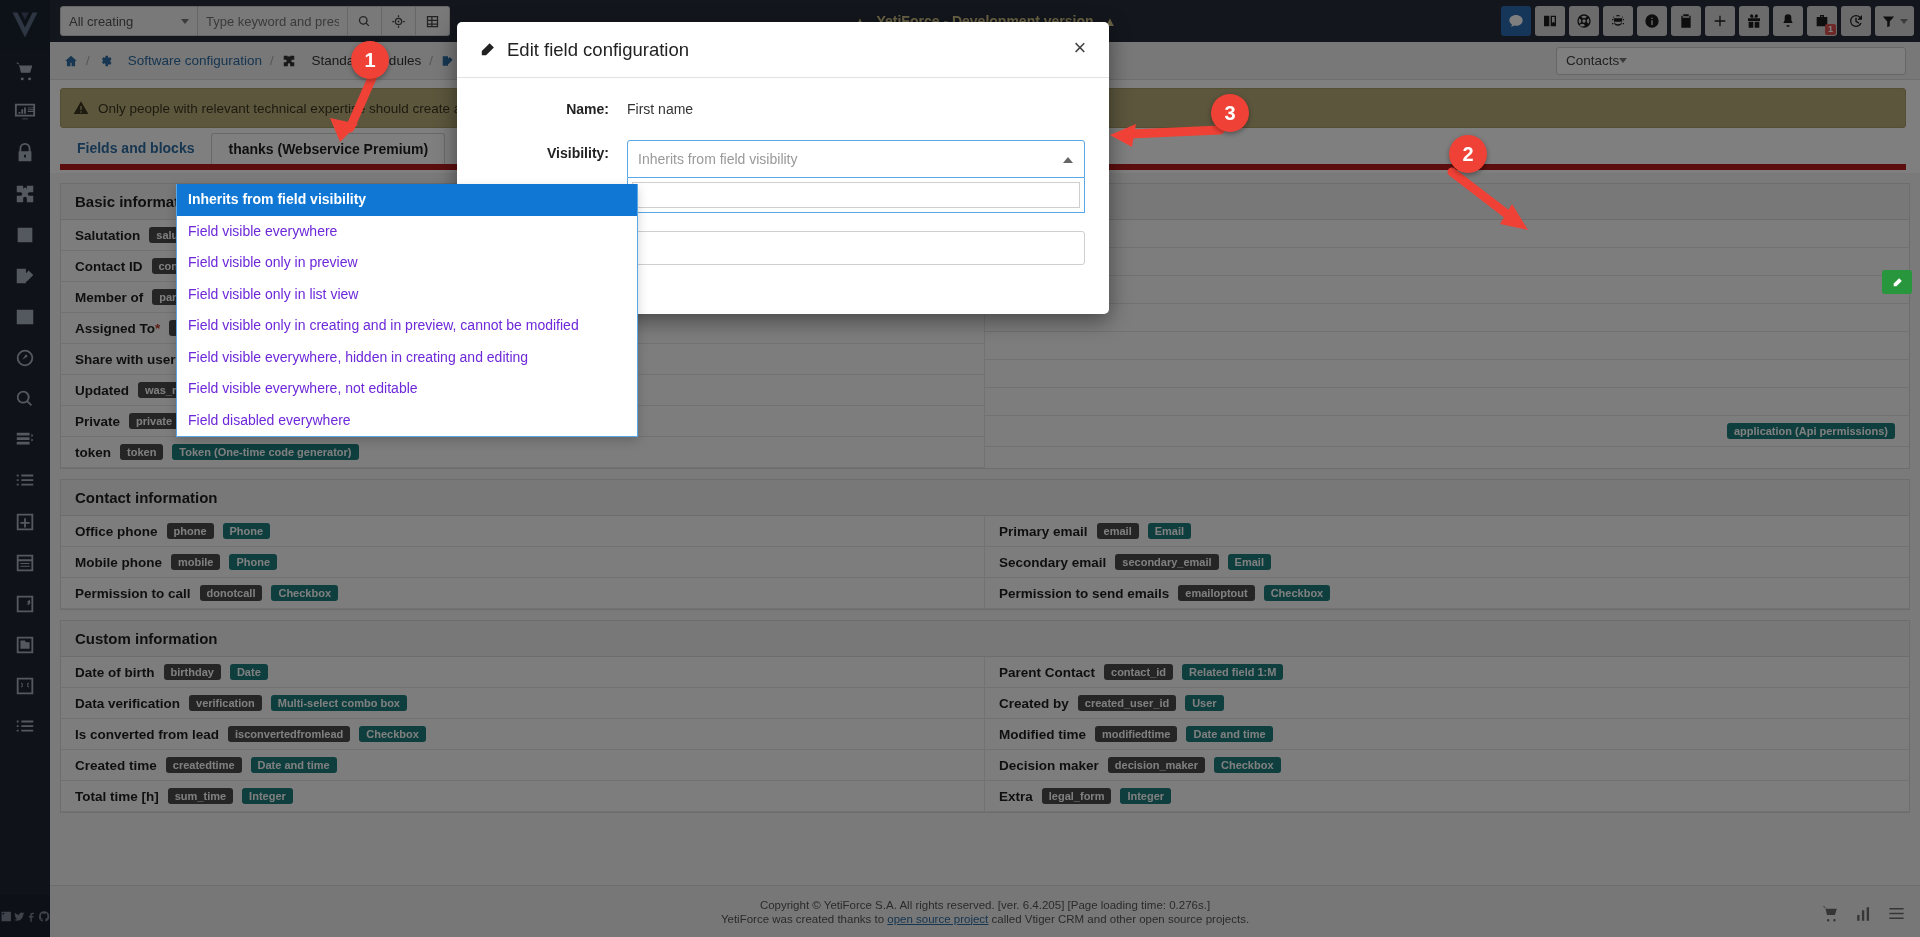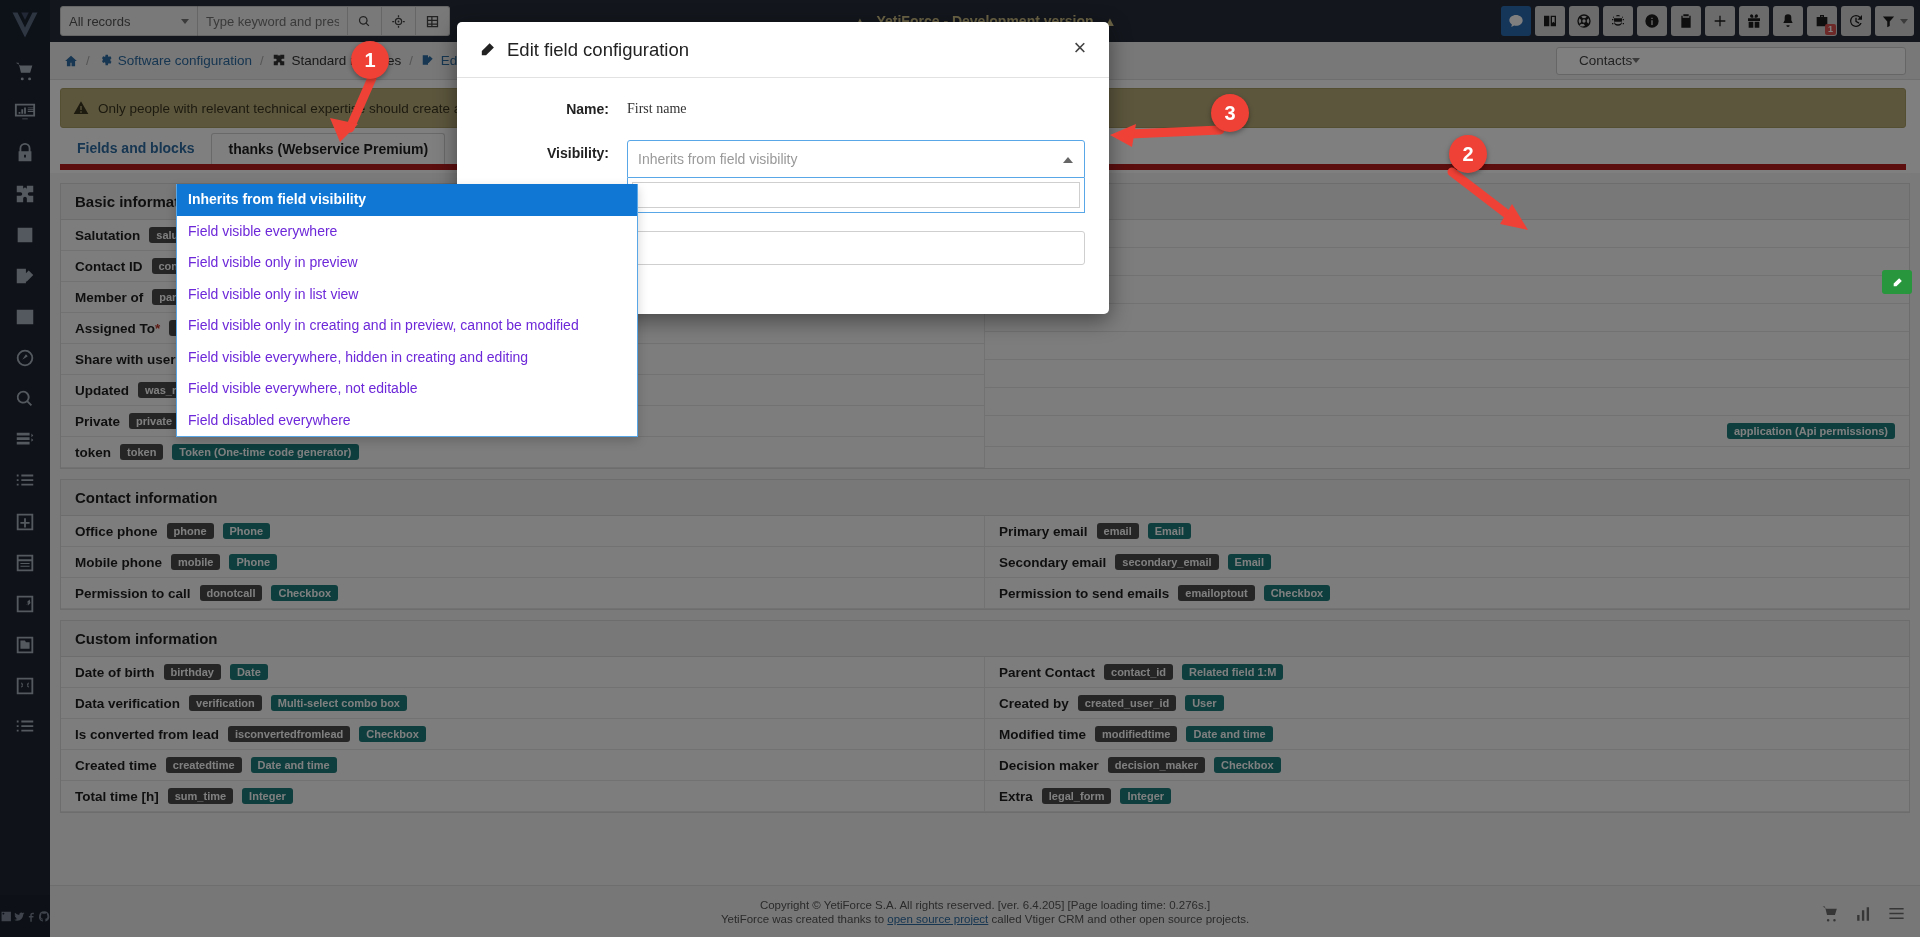--- a/index.html
+++ b/index.html
@@ -89,30 +89,30 @@
     display: flex; align-items: center; gap: 4px; cursor: pointer;
   }
   .tr-user svg { width: 15px; height: 15px; fill: #1c1c1c; }
 
   
   .crumbbar {
     position: absolute; left: 50px; top: 42px; right: 0; height: 38px;
     background: #f0f0f0; border-bottom: 1px solid #dcdcdc;
     display: flex; align-items: center; padding: 0 14px; z-index: 4;
   }
-  .crumb { display: flex; align-items: flex-start; font-size: 13.5px; color: #2d6ca2; gap: 6px; cursor:pointer;}
+  .crumb { display: flex; align-items: center; font-size: 13.5px; color: #2d6ca2; gap: 16px; cursor:pointer;}
   .crumb svg { width: 14px; height: 14px; fill: #2d6ca2; }
   .crumb-sep { color: #aaa; margin: 0 8px; font-size: 13px; }
   .crumb.dark { color: #333; }
   .crumb.dark svg { fill: #333; }
   .crumb-right {
     position: absolute; right: 14px; width: 350px; height: 28px;
     background: #fff; border: 1px solid #ccc; border-radius: 3px;
     display: flex; align-items: center; 
-    padding: 0 22px; font-size: 13.5px; color: #444;
+    padding: 0 9px; font-size: 13.5px; color: #444;
   }
 
   
   .warnbar {
     position: absolute; left: 60px; top: 88px; right: 14px; height: 40px;
     background: #b9ad7a; border: 1px solid #a99c66; border-radius: 3px;
     display: flex; align-items: center; padding: 0 12px; gap: 9px;
     font-size: 13.5px; color: #3b3520; z-index: 3;
   }
   .warnbar svg { width: 16px; height: 16px; fill: #3b3520; flex: none; }
@@ -193,21 +193,21 @@
     position: absolute; right: 17px; top: 14px; width: 24px; height: 24px;
     display: flex; align-items: center; justify-content: center; cursor: pointer;
     color: #444; font-size: 22px; line-height: 1;
   }
   .modal-body { padding: 18px 22px 10px 22px; }
   .mrow { display: flex; align-items: flex-start; margin-bottom: 18px; }
   .mlabel {
     width: 148px; text-align: right; padding-right: 18px; font-size: 14px;
     font-weight: bold; color: #222; line-height: 26px;
   }
-  .mvalue { font-size: 14px; color: #333; line-height: 26px; font-family: Liberation Serif, serif; }
+  .mvalue { font-size: 14px; color: #333; line-height: 26px; }
 
   
   .sel2 {
     position: relative; width: 458px; height: 38px; border: 1px solid #5aa7e8;
     border-radius: 3px 3px 0 0; background: #fff; display: flex; align-items: center;
     padding: 0 30px 0 10px; font-size: 14px; color: #999; cursor: pointer;
   }
   .sel2 .arrow-up {
     position: absolute; right: 11px; top: 16px;
     width: 0; height: 0; border-left: 5px solid transparent;
@@ -357,21 +357,21 @@
           </svg>
       <svg viewBox="0 0 24 24">
             <path d="M12 2a10 10 0 0 0-3.2 19.5c.5.1.7-.2.7-.5v-1.8c-2.8.6-3.4-1.3-3.4-1.3-.5-1.2-1.1-1.5-1.1-1.5-.9-.6.1-.6.1-.6 1 .1 1.5 1 1.5 1 .9 1.5 2.3 1.1 2.9.8.1-.6.3-1.1.6-1.3-2.2-.3-4.6-1.1-4.6-5 0-1.1.4-2 1-2.7-.1-.3-.4-1.3.1-2.7 0 0 .8-.3 2.7 1a9.4 9.4 0 0 1 5 0c1.9-1.3 2.7-1 2.7-1 .5 1.4.2 2.4.1 2.7.6.7 1 1.6 1 2.7 0 3.9-2.4 4.7-4.6 5 .4.3.7.9.7 1.9v2.8c0 .3.2.6.7.5A10 10 0 0 0 12 2"></path>
           </svg>
     </div>
   </div>
 
   <div class="topbar">
     <div class="topbar-left">
       <div class="sel-records">
-        <span>All records</span>
+        <span>All creating</span>
         <span class="caret-dn"></span>
       </div>
       <input class="kw-input" readonly="" placeholder="Type keyword and press e" style="">
       <div class="tb-btn">
         <svg viewBox="0 0 24 24">
               <path d="M10 3a7 7 0 1 0 4.2 12.6l4.1 4.1 1.4-1.4-4.1-4.1A7 7 0 0 0 10 3m0 2a5 5 0 1 1 0 10 5 5 0 0 1 0-10"></path>
             </svg>
       </div>
       <div class="tb-btn">
         <svg viewBox="0 0 24 24">

